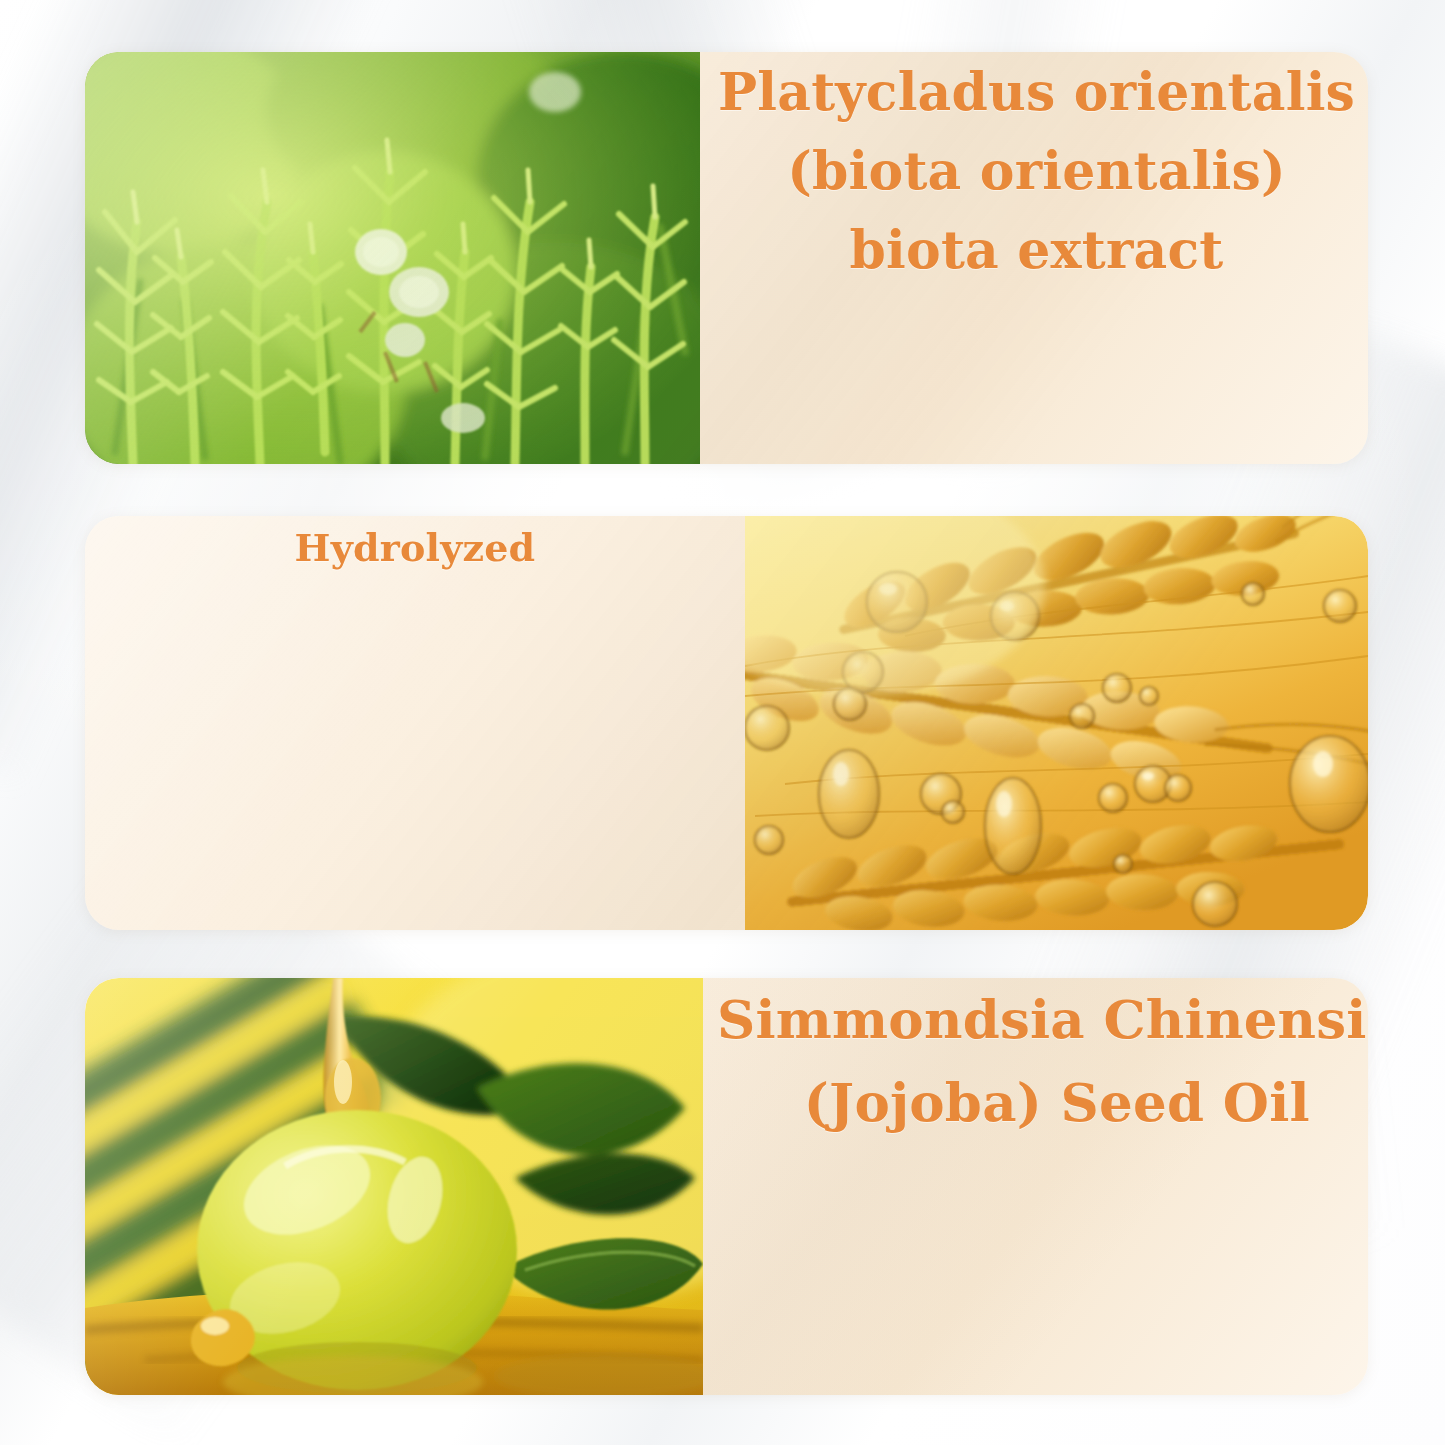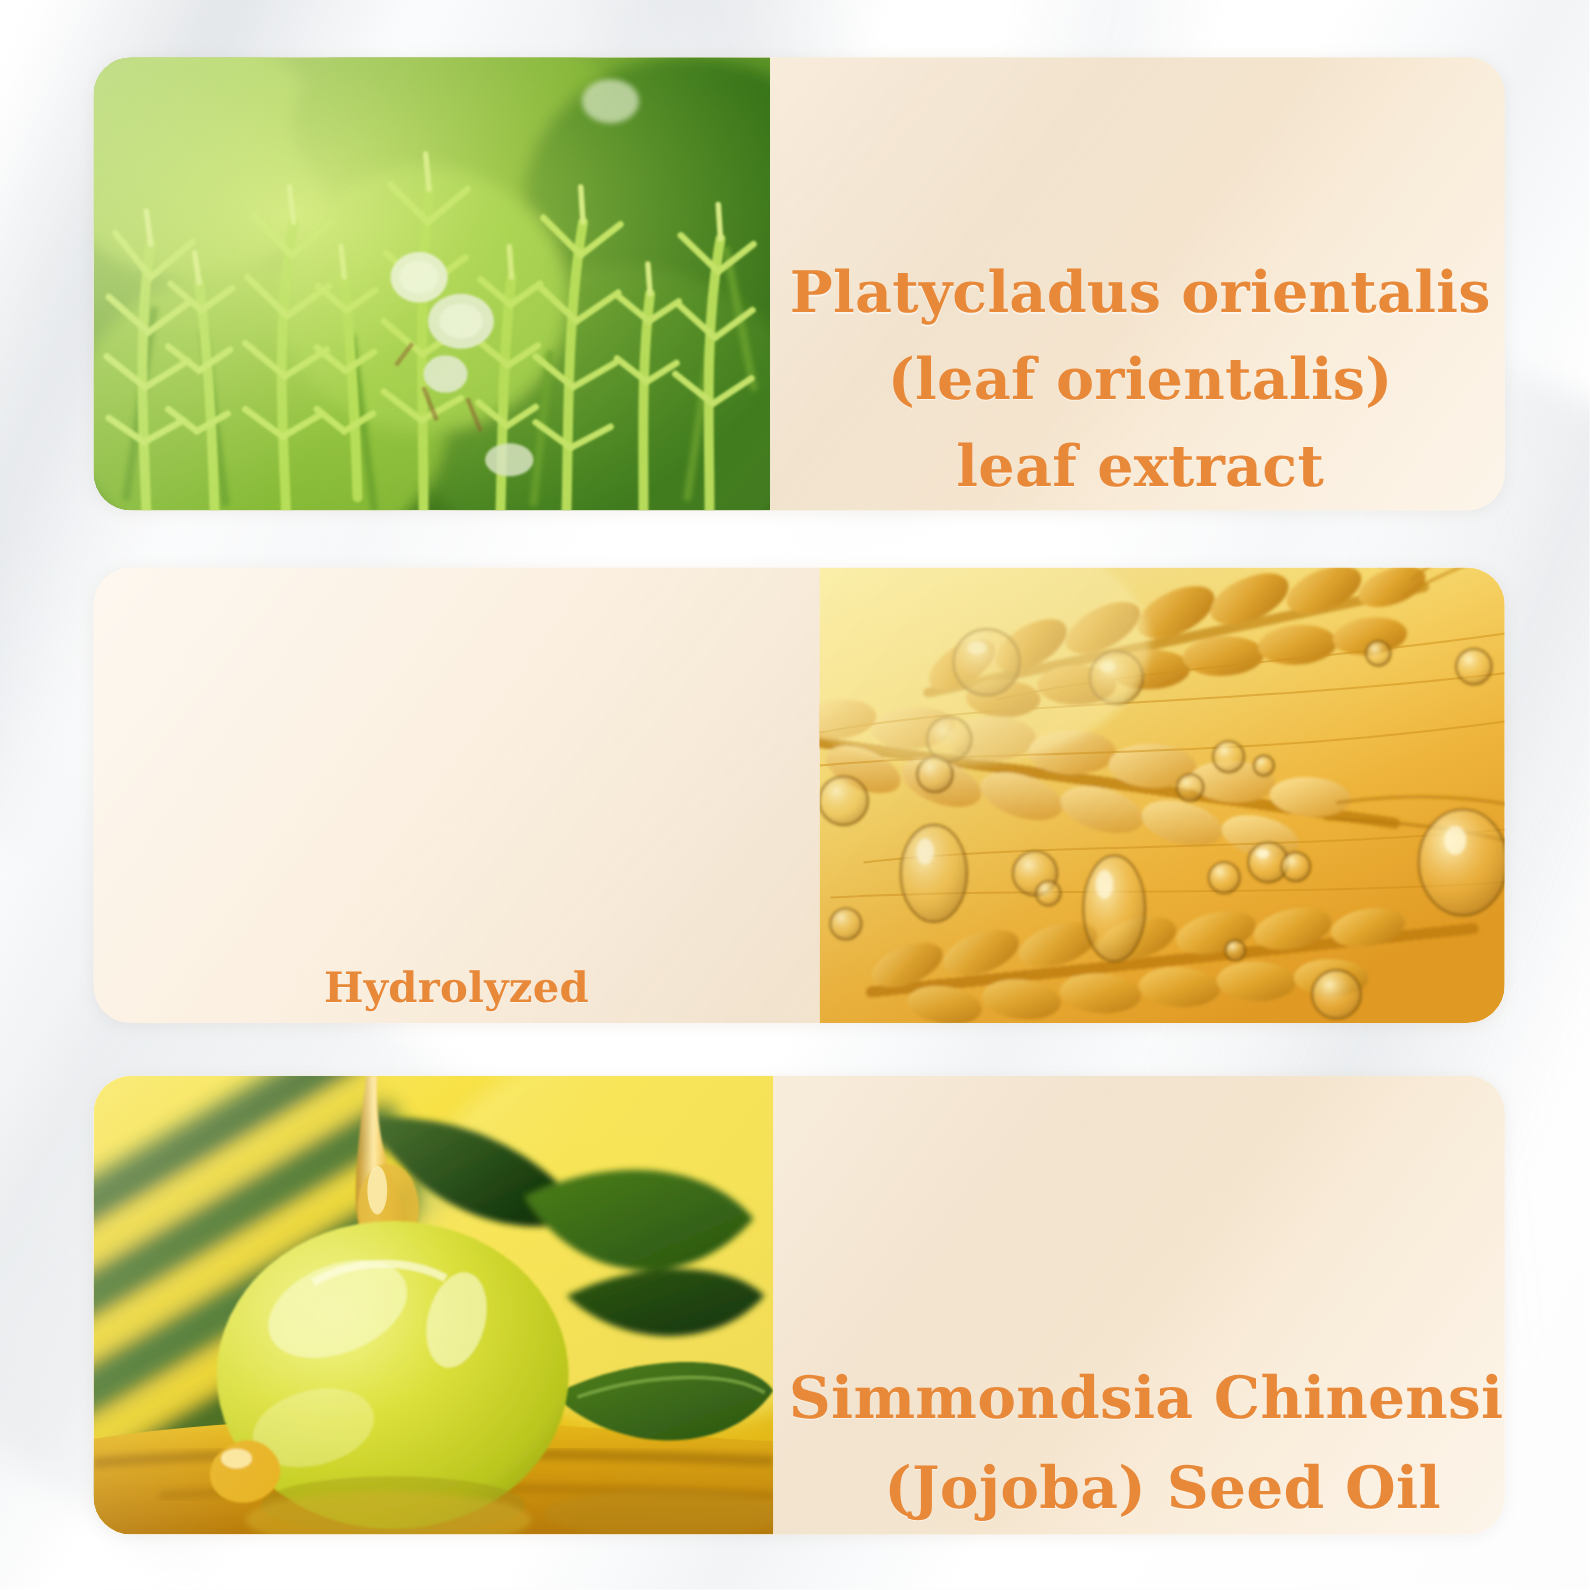--- a/index.html
+++ b/index.html
@@ -44,21 +44,21 @@
     background:linear-gradient(128deg,rgba(255,255,255,.35) 0%,rgba(0,0,0,0) 30%,rgba(155,130,100,.07) 58%,rgba(0,0,0,0) 78%);}
 
   .photo{position:relative;flex:0 0 auto;overflow:hidden;}
   .photo svg{display:block;width:100%;height:100%;}
   .c1 .photo{width:615px;height:412px;border-radius:34px 0 0 34px;}
   .c2 .photo{width:623px;height:414px;border-radius:0 34px 34px 0;}
   .c3 .photo{width:618px;height:417px;border-radius:34px 0 0 34px;}
 
   .caption{
     flex:1 1 auto;position:relative;z-index:1;
-    display:flex;flex-direction:column;align-items:center;justify-content:flex-end;
+    display:flex;flex-direction:column;align-items:center;justify-content:flex-start;
     color:#e8893a;
     font-family:"DejaVu Serif","Liberation Serif",serif;
     font-weight:bold;
     text-align:center;
     letter-spacing:.2px;
     text-shadow:0 1px 0 rgba(255,255,255,.55);
   }
   .caption .ln{display:block;white-space:nowrap;}
   .c1 .caption{font-size:52px;line-height:1.52;padding:0 22px 0 18px;}
   .c2 .caption{font-size:38px;line-height:1.68;padding:0 24px;}
@@ -228,22 +228,22 @@
       <g stroke="#8a5a2d" stroke-width="4" opacity=".6" filter="url(#blur0)">
         <path d="M300 300 L312 330"></path>
           <path d="M340 310 L352 340"></path>
         <path d="M290 260 L275 280"></path>
       </g>
       <rect width="615" height="412" fill="url(#g1lit)" opacity=".35"></rect>
     </svg>
   </div>
   <div class="caption">
     <span class="ln">Platycladus orientalis</span>
-    <span class="ln">(leaf orientalis)</span>
-    <span class="ln">leaf extract</span>
+    <span class="ln">(biota orientalis)</span>
+    <span class="ln">biota extract</span>
   </div>
   <div class="shade"></div>
 </div>
 
 <div class="card c2">
   <div class="photo">
     <svg viewBox="0 0 623 414" preserveAspectRatio="xMidYMid slice" role="img">
       <defs>
         <linearGradient id="g2bg" x1="0" y1="0" x2="0.6" y2="1">
           <stop offset="0" stop-color="#fdf0a8"></stop>

